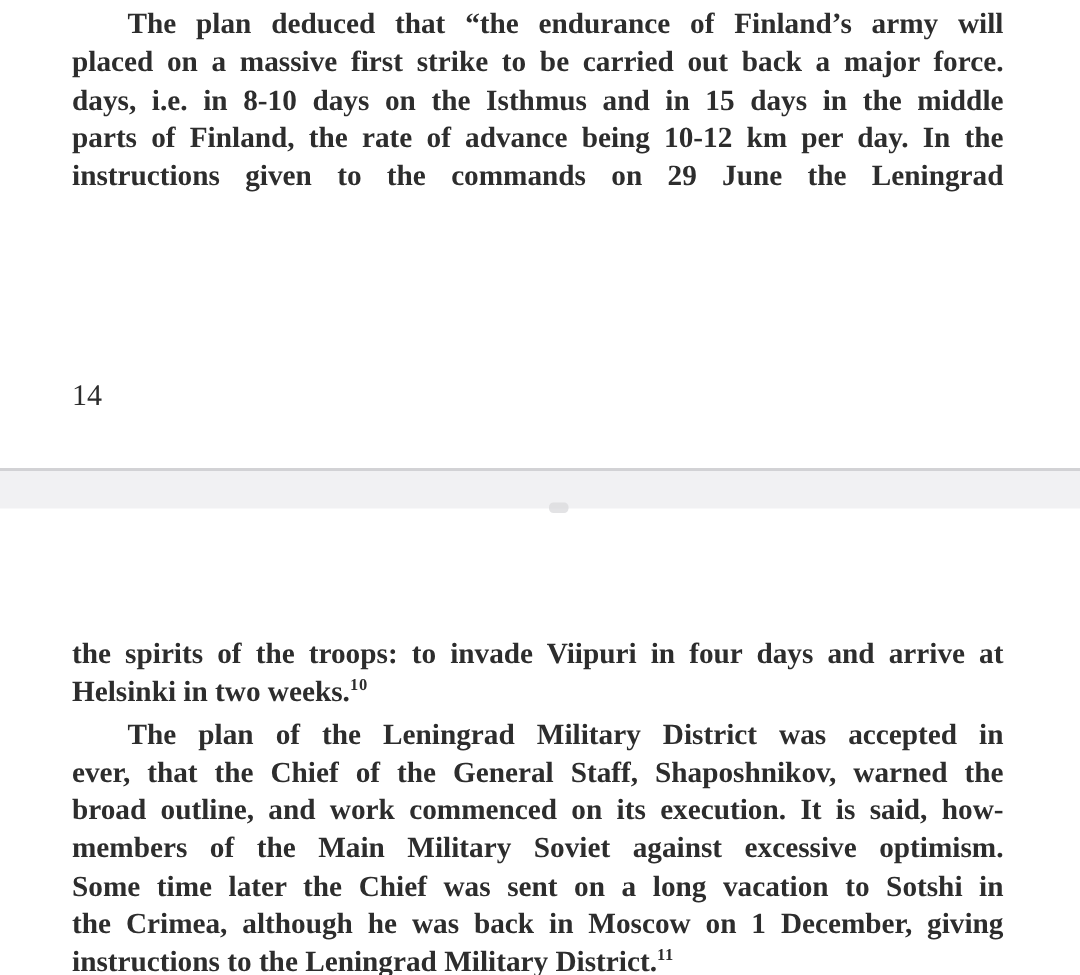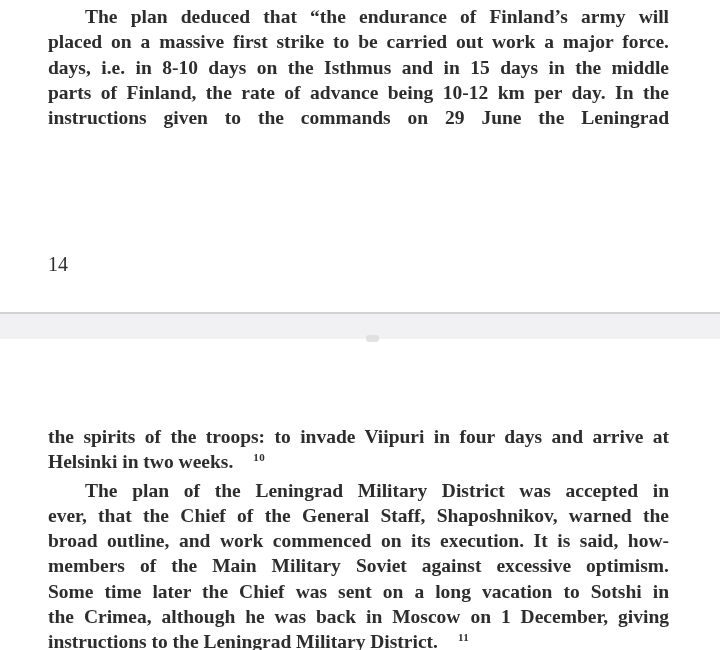--- a/index.html
+++ b/index.html
@@ -23,21 +23,20 @@
     text-align-last:justify;
     font-weight:bold;
   }
   .line.para-end { text-align-last:left; }
   .line.indent { text-indent:37px; }
   .fn {
     font-size:11px;
     position:relative;
     top:-7px;
     letter-spacing:0.5px;
-    margin-left:20px;
   }
   #page-top-text { top:4px; }
   #page-number {
     position:absolute;
     left:48px;
     top:253px;
     font-size:20px;
   }
   #separator {
     position:absolute;
@@ -58,21 +57,21 @@
     border-radius:3px;
     opacity:0.75;
   }
   #page-bottom-text { top:424px; }
 </style>
 </head>
 <body>
 
 <div class="textblock" id="page-top-text">
   <div class="line indent">The plan deduced that “the endurance of Finland’s army will</div>
-  <div class="line">placed on a massive first strike to be carried out work a major force.</div>
+  <div class="line">placed on a massive first strike to be carried out back a major force.</div>
   <div class="line">days, i.e. in 8-10 days on the Isthmus and in 15 days in the middle</div>
   <div class="line">parts of Finland, the rate of advance being 10-12 km per day. In the</div>
   <div class="line">instructions given to the commands on 29 June the Leningrad</div>
 </div>
 
 <div id="page-number">14</div>
 
 <div id="separator">
   <div id="notch"></div>
 </div>

